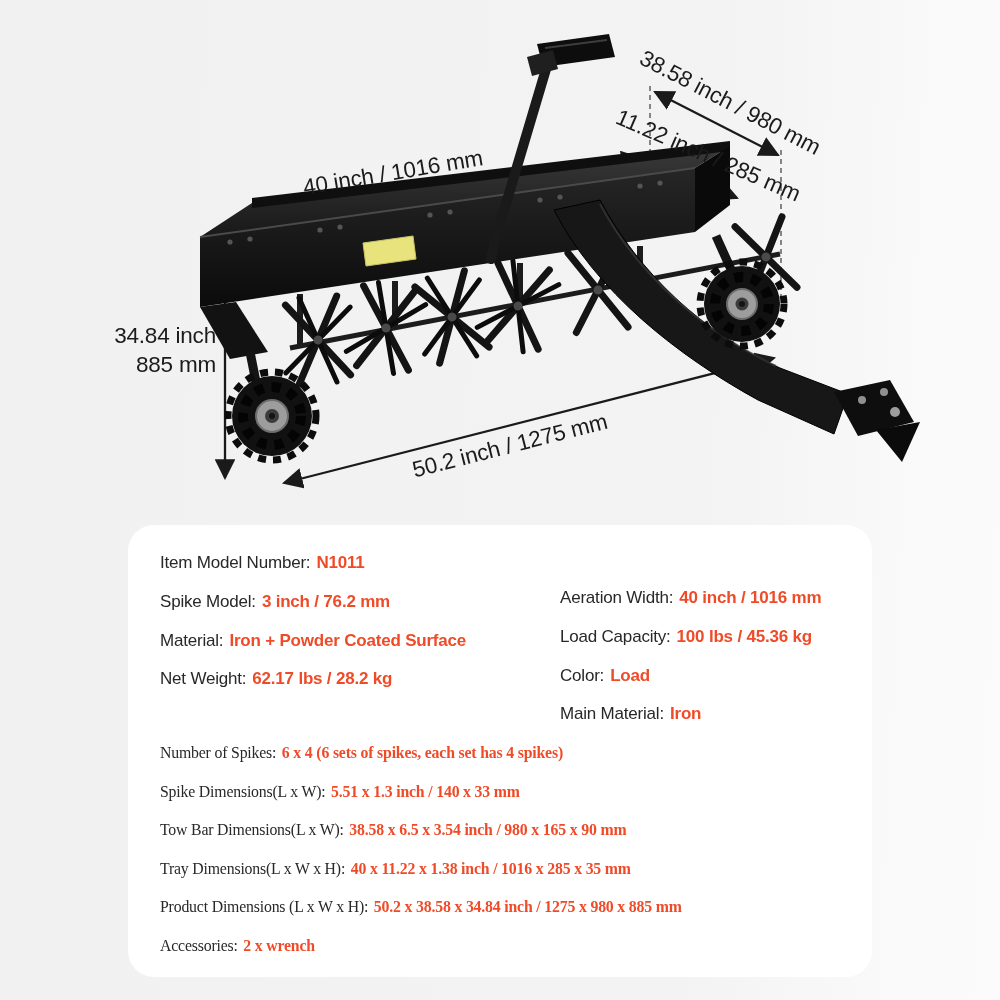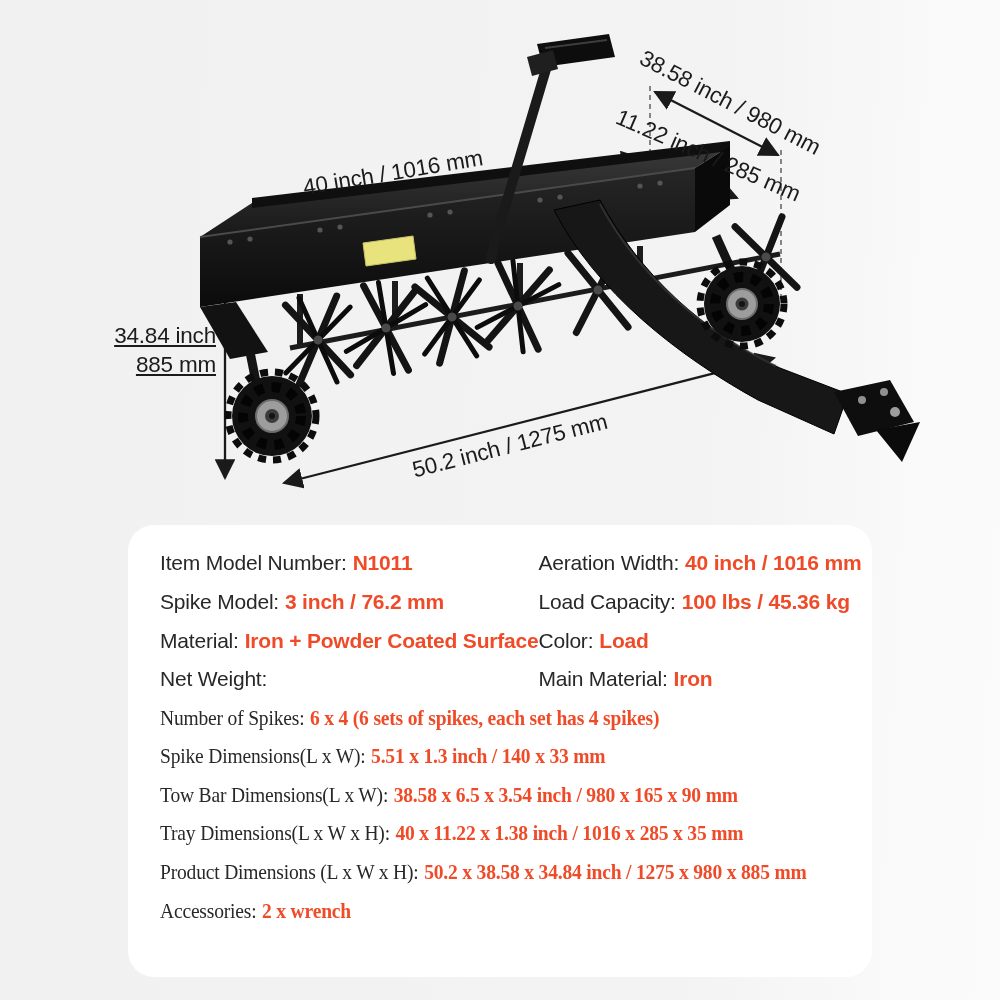--- a/index.html
+++ b/index.html
@@ -11,31 +11,31 @@
   .figure{position:absolute;left:0;top:0;width:1000px;height:520px;}
   .figure svg{position:absolute;left:0;top:0;}
   .dim{
     position:absolute;font-size:22.5px;font-weight:500;color:#1b1b1b;
     letter-spacing:-0.2px;text-align:center;white-space:nowrap;
   }
   .dim-aeration{left:243px;top:160px;width:300px;transform:rotate(-9.5deg);}
   .dim-towbar{left:580px;top:90px;width:300px;transform:rotate(27.5deg);}
   .dim-traydepth{left:558px;top:143px;width:300px;transform:rotate(23.5deg);}
   .dim-length{left:360px;top:433px;width:300px;transform:rotate(-14.3deg);}
-  .dim-height{left:48px;top:321px;width:168px;text-align:right;line-height:29px;text-decoration:underline;}
+  .dim-height{left:48px;top:321px;width:168px;text-align:right;line-height:29px;}
   .panel{
     position:absolute;left:128px;top:525px;width:744px;height:452px;
     background:#ffffff;border-radius:26px;box-sizing:border-box;
     padding:19px 24px 0 32px;
   }
   .cols{display:flex;}
   .col{display:flex;flex-direction:column;}
   .col-left{width:400px;}
-  .col-right{flex:1;}
-  .row{height:38.7px;display:flex;align-items:center;white-space:nowrap;font-size:21px;letter-spacing:-0.2px;}
+  .col-right{flex:1;margin-top:35px;}
+  .row{height:38.7px;display:flex;align-items:center;white-space:nowrap;font-size:17px;letter-spacing:-0.2px;}
   .full-rows .row{height:38.6px;font-family:Liberation Serif, serif;}
   .lbl{color:#28282a;}
   .val{color:#ef4b28;font-weight:700;margin-left:6px;}
   .cond{display:inline-flex;transform:scaleX(0.93);transform-origin:0 50%;white-space:nowrap;}
 </style>
 </head>
 <body>
 
 <div class="stage">
 
@@ -208,20 +208,21 @@
         <div class="row">
           <span class="lbl">Spike Model:</span>
           <span class="val">3 inch / 76.2 mm</span>
         </div>
         <div class="row">
           <span class="lbl">Material:</span>
           <span class="val">Iron + Powder Coated Surface</span>
         </div>
         <div class="row">
           <span class="lbl">Net Weight:</span>
+          <span class="val">62.17 lbs / 28.2 kg</span>
         </div>
       </div>
       <div class="col col-right">
         <div class="row">
           <span class="lbl">Aeration Width:</span>
           <span class="val">40 inch / 1016 mm</span>
         </div>
         <div class="row">
           <span class="lbl">Load Capacity:</span>
           <span class="val">100 lbs / 45.36 kg</span>

